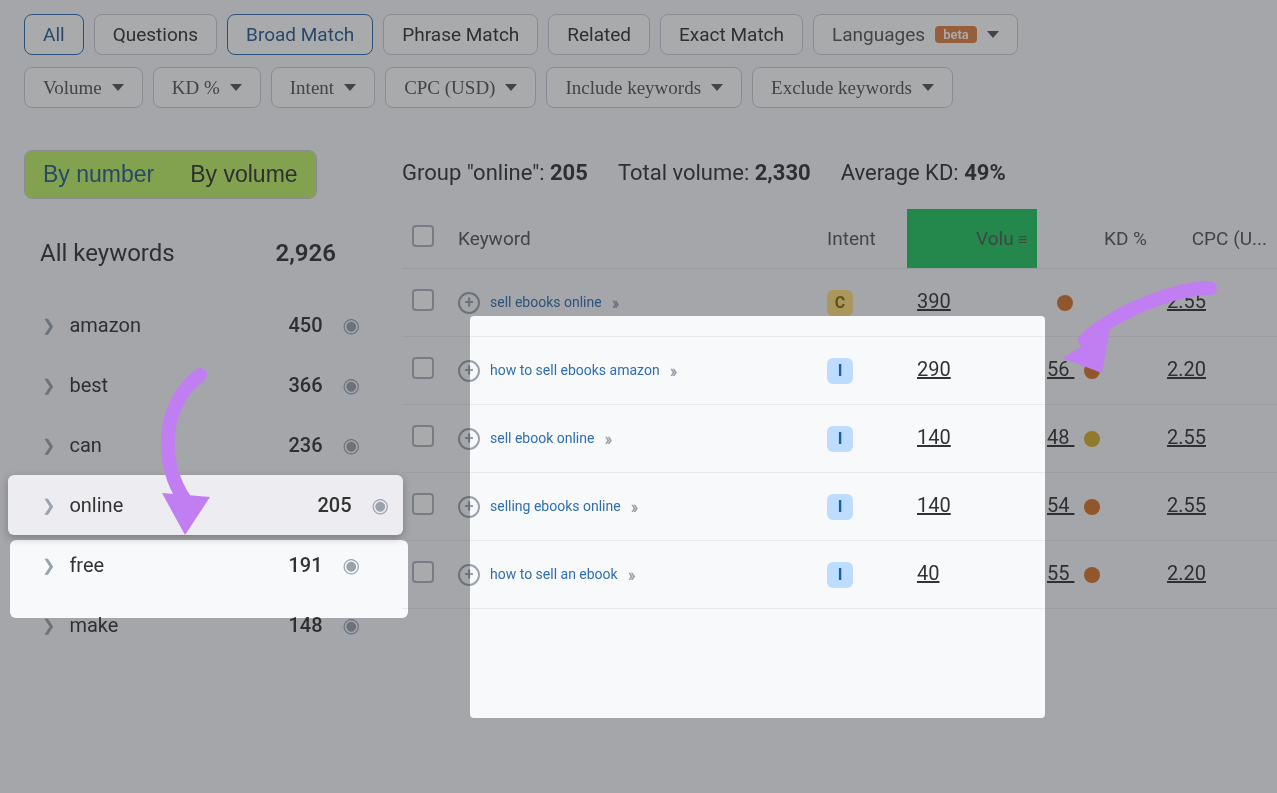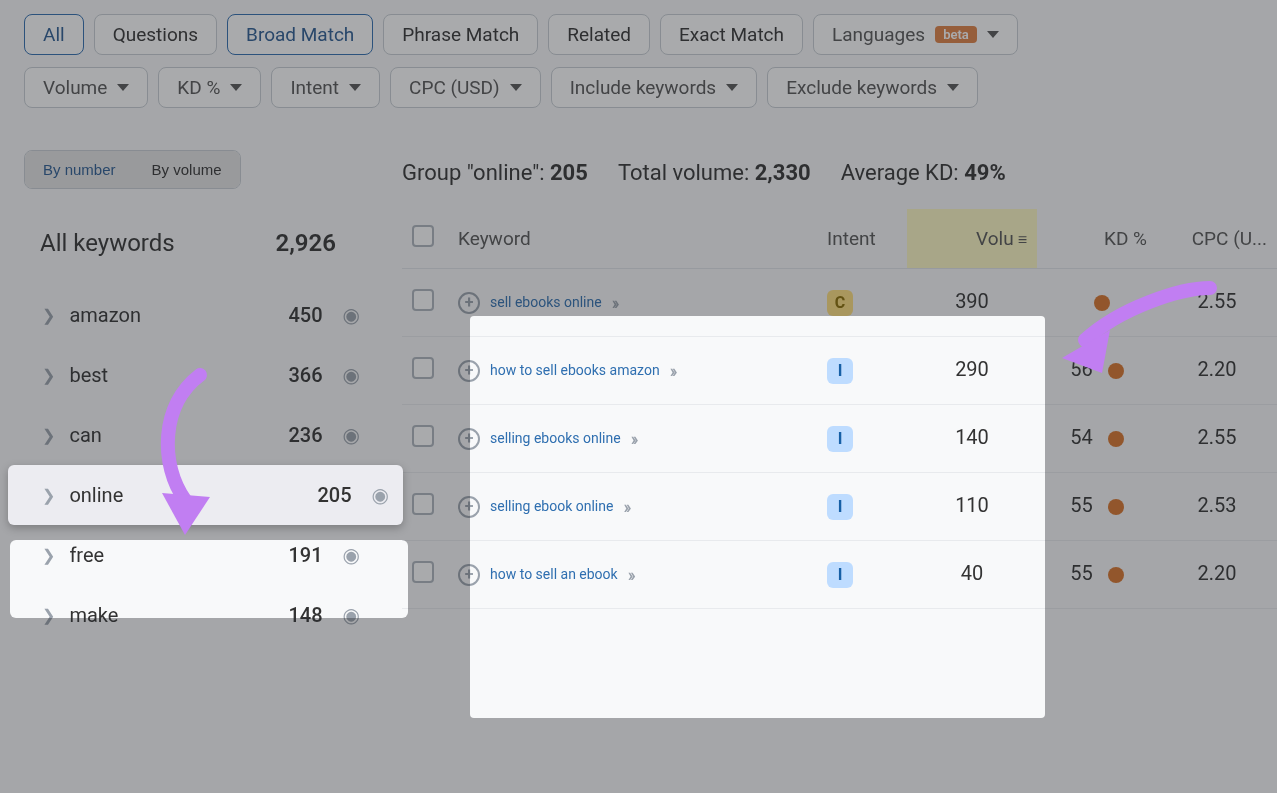--- a/index.html
+++ b/index.html
@@ -9,21 +9,21 @@
     color: #333;
     width: 1277px;
     height: 793px;
     overflow: hidden;
     background: #f8f9fa;
     position: relative;
   }
 
   
   .pill-row { display: flex; gap: 10px; padding: 14px 24px 0 24px; flex-wrap: wrap; }
-  .pill-row + .pill-row { padding-top: 12px; padding-bottom: 14px; }
+  .pill-row + .pill-row { padding-top: 12px; padding-bottom: 14px; font-family: Liberation Serif, serif; }
 
   .pill {
     border: 1px solid #c9ced4;
     border-radius: 8px;
     padding: 10px 18px;
     background: #fff;
     color: #333;
     font-size: 19px;
     line-height: 1;
     display: inline-flex;
@@ -66,23 +66,23 @@
   .seg {
     display: flex;
     border: 1px solid #c9ced4;
     border-radius: 8px;
     overflow: hidden;
     width: fit-content;
     margin-bottom: 28px;
   }
   .seg button {
     border: none;
-    background: #e5e5e5;
+    background: #bef264;
     padding: 10px 18px;
-    font-size: 15px;
+    font-size: 23px;
     cursor: pointer;
     color: #333;
   }
   .seg button.on {
     outline: 1px solid #2f6db0;
     color: #2a5b92;
   }
 
   .all-kw {
     display: flex;
@@ -141,37 +141,37 @@
   }
   table.kw thead th {
     text-align: left;
     font-weight: 400;
     color: #555;
     font-size: 19px;
     padding: 16px 10px;
     border-bottom: 1px solid #e2e5e9;
   }
   table.kw thead th.sort {
-    background: #fef9c3;
+    background: #22c55e;
   }
   table.kw thead th .sort-icon {
     display: inline-block;
     margin-left: 4px;
     font-size: 16px;
     color: #555;
   }
   table.kw thead th.right { text-align: right; }
 
   table.kw tbody td {
     padding: 20px 10px;
     border-bottom: 1px solid #e8eaed;
     vertical-align: top;
     font-size: 20px;
   }
-  table.kw tbody td.right { text-align: center; }
+  table.kw tbody td.right { text-align: left; text-decoration: underline; }
   table.kw tbody td.kwcell {
     position: relative;
   }
 
   .cbx {
     width: 22px; height: 22px;
     border: 2px solid #aeb5bd;
     border-radius: 4px;
     display: inline-block;
     cursor: pointer;
@@ -383,33 +383,33 @@
           <tr>
             <td><span class="cbx"></span></td>
             <td class="kwcell"><span class="plus-circle">+</span><a class="kw-link">how to sell ebooks amazon</a><span class="expand-icn">››</span></td>
             <td><span class="intent-badge intent-I">I</span></td>
             <td class="right">290</td>
             <td class="right">56 <span class="kd-dot" style="background:#d9742b"></span></td>
             <td class="right">2.20</td>
           </tr>
           <tr>
             <td><span class="cbx"></span></td>
+            <td class="kwcell"><span class="plus-circle">+</span><a class="kw-link">sell ebook online</a><span class="expand-icn">››</span></td>
+            <td><span class="intent-badge intent-I">I</span></td>
+            <td class="right">140</td>
+            <td class="right">48 <span class="kd-dot" style="background:#d6b12a"></span></td>
+            <td class="right">2.55</td>
+          </tr>
+          <tr>
+            <td><span class="cbx"></span></td>
             <td class="kwcell"><span class="plus-circle">+</span><a class="kw-link">selling ebooks online</a><span class="expand-icn">››</span></td>
             <td><span class="intent-badge intent-I">I</span></td>
             <td class="right">140</td>
             <td class="right">54 <span class="kd-dot" style="background:#d9742b"></span></td>
             <td class="right">2.55</td>
-          </tr>
-          <tr>
-            <td><span class="cbx"></span></td>
-            <td class="kwcell"><span class="plus-circle">+</span><a class="kw-link">selling ebook online</a><span class="expand-icn">››</span></td>
-            <td><span class="intent-badge intent-I">I</span></td>
-            <td class="right">110</td>
-            <td class="right">55 <span class="kd-dot" style="background:#d9742b"></span></td>
-            <td class="right">2.53</td>
           </tr>
           <tr>
             <td><span class="cbx"></span></td>
             <td class="kwcell"><span class="plus-circle">+</span><a class="kw-link">how to sell an ebook</a><span class="expand-icn">››</span></td>
             <td><span class="intent-badge intent-I">I</span></td>
             <td class="right">40</td>
             <td class="right">55 <span class="kd-dot" style="background:#d9742b"></span></td>
             <td class="right">2.20</td>
           </tr>
         </tbody>

